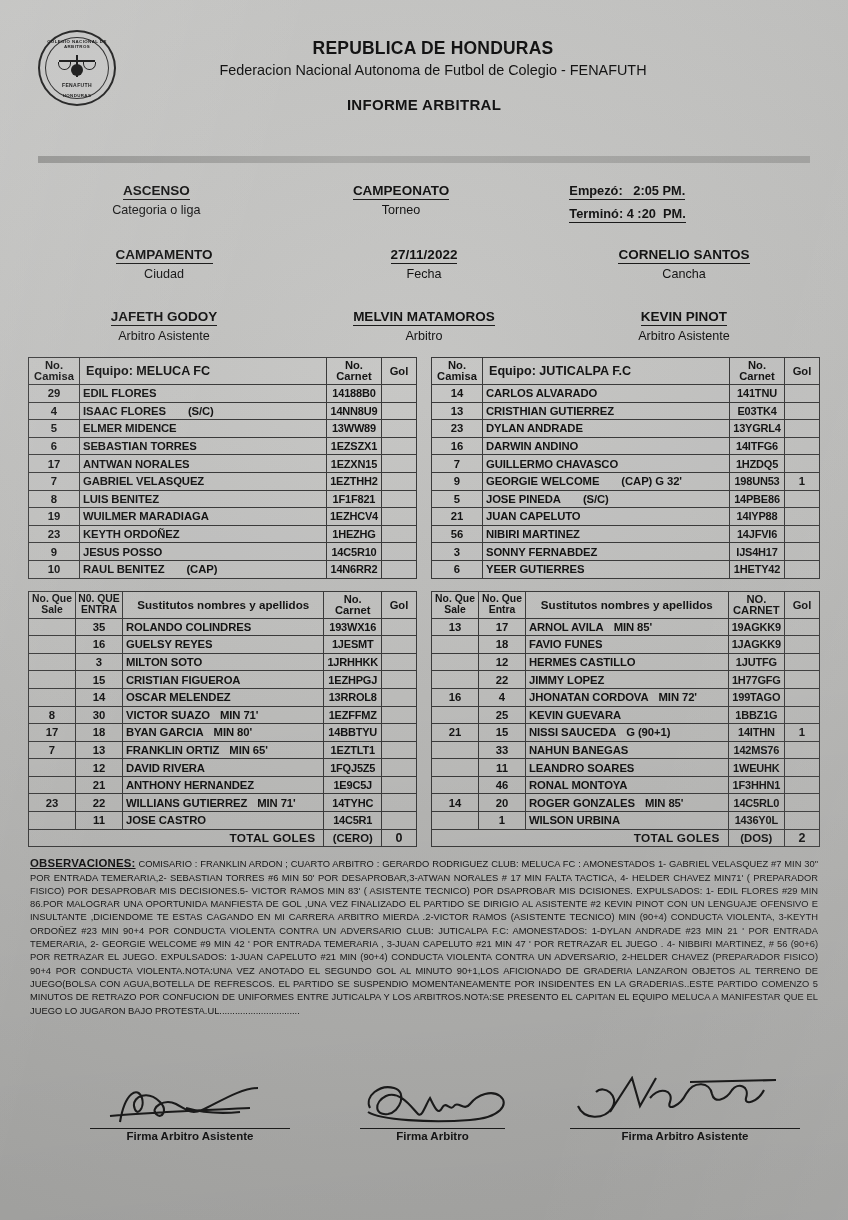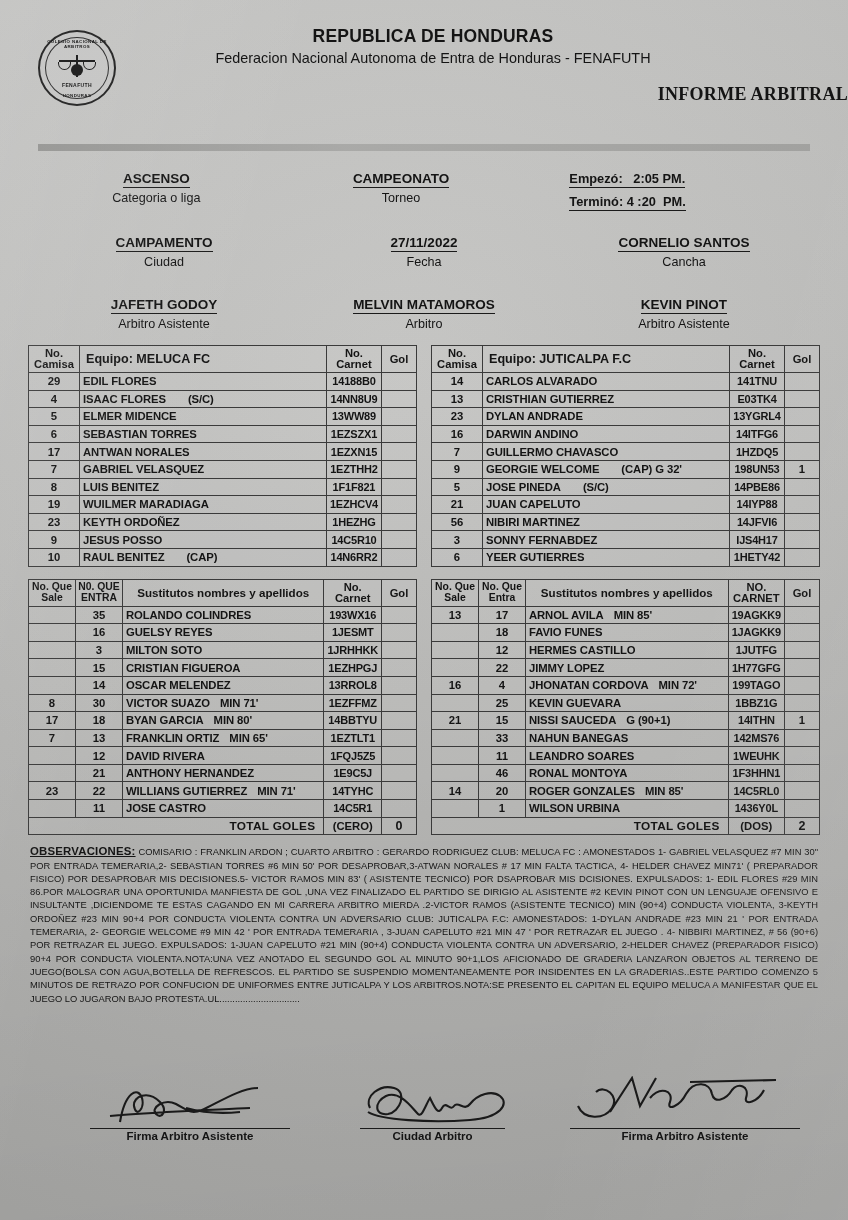--- a/index.html
+++ b/index.html
@@ -17,21 +17,21 @@
       linear-gradient(175deg, rgba(255,255,255,0.10) 0%, rgba(0,0,0,0.035) 55%, rgba(0,0,0,0.09) 100%),
       radial-gradient(120% 75% at 48% 30%, #c6c6c4 0%, #bcbcba 45%, #aeaeac 100%);
   }
   .sheen{
     position:absolute;left:0;top:0;right:0;bottom:0;
     background:linear-gradient(105deg, rgba(255,255,255,0.10) 0%, rgba(255,255,255,0) 28%, rgba(255,255,255,0) 72%, rgba(255,255,255,0.07) 100%);
     pointer-events:none;
   }
 
   
-  .header{position:relative;padding-top:26px;height:110px;}
+  .header{position:relative;padding-top:38px;height:110px;}
   .emblem{
     position:absolute;left:38px;top:30px;width:74px;height:72px;
     border-radius:50%;
     border:2.5px solid #2b2b2b;
     display:flex;align-items:center;justify-content:center;
     background:rgba(255,255,255,0.05);
   }
   .emblem .ring{
     position:absolute;inset:5px;border-radius:50%;border:1.5px solid #333;
   }
@@ -44,21 +44,21 @@
   .emblem .txt-top,.emblem .txt-mid,.emblem .txt-bot{
     position:absolute;left:0;right:0;text-align:center;font-size:4.4px;letter-spacing:.4px;color:#1c1c1c;font-weight:700;
   }
   .emblem .txt-top{top:7px;}
   .emblem .txt-mid{bottom:16px;font-size:5px;}
   .emblem .txt-bot{bottom:6px;}
 
   .title1{text-align:center;font-size:17.5px;font-weight:700;letter-spacing:.2px;margin-left:18px;}
   .title2{text-align:center;font-size:14.4px;font-weight:400;margin-top:3px;margin-left:18px;}
   .title3{text-align:center;font-size:14.4px;font-weight:700;margin-top:3px;margin-left:18px;}
-  .title4{text-align:right;font-size:18px;font-weight:700;margin-top:18px;letter-spacing:.3px;font-family:Liberation Serif, serif;}
+  .title4{text-align:center;font-size:15px;font-weight:700;margin-top:18px;letter-spacing:.3px;}
 
   .rule{
     margin:8px 38px 0 38px;height:7px;
     background:linear-gradient(90deg,#8f8f8d,#a3a3a1 40%,#9a9a98 100%);
     opacity:.8;
   }
 
   
   .inforow{display:flex;margin-top:18px;padding:0 34px;}
   .col{flex:1;text-align:center;}
@@ -124,21 +124,21 @@
         <div class="bar"></div>
           <div class="post"></div>
         <div class="pan l"></div>
           <div class="pan r"></div>
         <div class="ball"></div>
       </div>
       <div class="txt-mid">FENAFUTH</div>
       <div class="txt-bot">HONDURAS</div>
     </div>
     <div class="title1">REPUBLICA DE HONDURAS</div>
-    <div class="title2">Federacion Nacional Autonoma de Entra de Honduras - FENAFUTH</div>
+    <div class="title2">Federacion Nacional Autonoma de Futbol de Colegio - FENAFUTH</div>
     <div class="title4">INFORME ARBITRAL</div>
   </div>
 
   <div class="rule"></div>
 
   <div class="inforow">
     <div class="col">
       <div class="u">ASCENSO</div>
       <div class="sub">Categoria o liga</div>
     </div>
@@ -603,21 +603,21 @@
         <path d="M30 40 C35 10, 48 4, 52 16 C55 27, 46 36, 44 24 C43 14, 58 8, 70 20 C78 28, 72 38, 66 32 C60 26, 74 16, 86 22 C96 27, 100 33, 112 28 C126 22, 150 6, 168 6 M20 34 C60 30, 120 28, 160 26 M96 26 C110 30, 130 32, 150 30" fill="none" stroke="#1a1a1a" stroke-width="2.1"></path>
       </svg>
       <div class="line"></div>
       <div class="cap">Firma Arbitro Asistente</div>
     </div>
     <div class="sig sig2">
       <svg width="200" height="46" viewBox="0 0 200 46">
         <path d="M10 26 C4 14, 20 2, 34 6 C48 10, 40 30, 28 32 C14 34, 14 20, 26 14 C40 8, 52 26, 58 32 C62 36, 66 22, 70 16 C74 24, 78 34, 82 26 C86 18, 90 30, 94 24 C98 18, 104 30, 110 22 C118 12, 132 8, 140 14 C150 22, 140 36, 110 38 C70 41, 20 38, 8 30" fill="none" stroke="#1a1a1a" stroke-width="2.1"></path>
       </svg>
       <div class="line"></div>
-      <div class="cap">Ciudad Arbitro</div>
+      <div class="cap">Firma Arbitro</div>
     </div>
     <div class="sig sig3">
       <svg width="230" height="52" viewBox="0 0 230 52">
         <path d="M8 30 C14 44, 34 44, 42 32 C50 20, 34 8, 26 16 M40 36 L62 2 L70 30 L86 2 M80 22 C90 10, 104 14, 100 26 C96 36, 110 30, 116 18 C124 4, 140 6, 142 18 C144 28, 156 24, 162 14 C168 6, 180 10, 176 22 C174 30, 188 26, 194 14 M120 6 L206 4" fill="none" stroke="#1a1a1a" stroke-width="2.1"></path>
       </svg>
       <div class="line"></div>
       <div class="cap">Firma Arbitro Asistente</div>
     </div>
   </div>
 </div>

